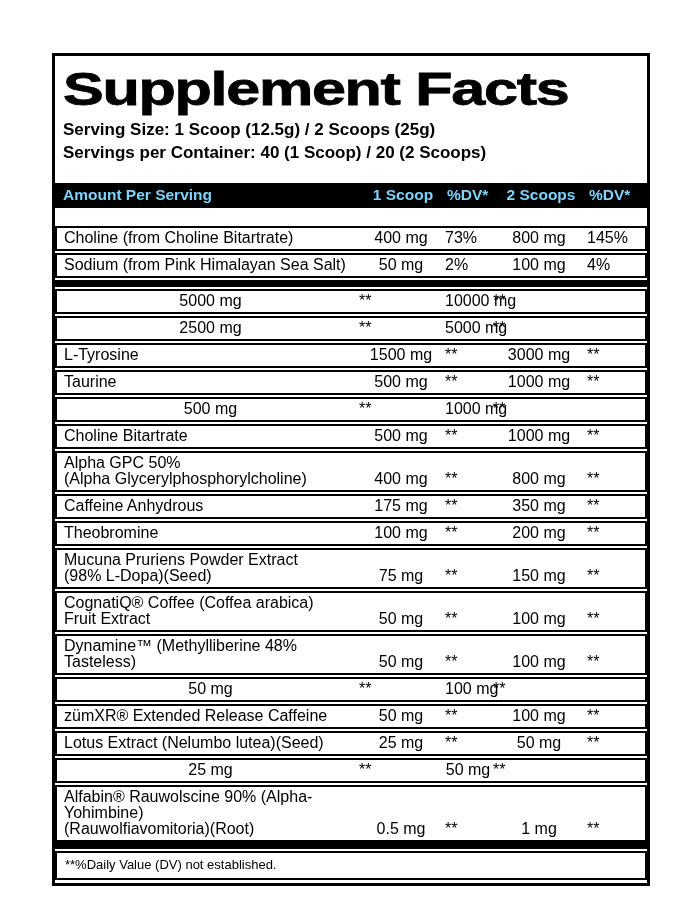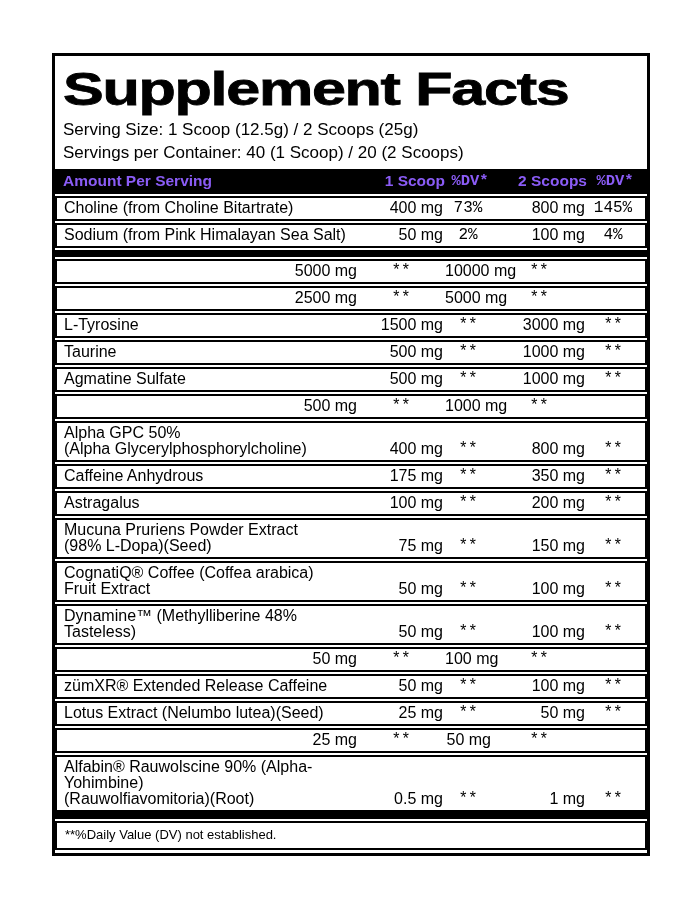--- a/index.html
+++ b/index.html
@@ -28,45 +28,45 @@
     transform: scaleX(1.30);
     transform-origin: left center;
     white-space: nowrap;
     -webkit-text-stroke: 0.8px #000;
   }
   .serving-line {
     font-size: 17px;
     line-height: 23px;
     margin-left: 8px;
   }
-  .serving-block { margin-bottom: 5px; }
+  .serving-block { margin-bottom: 19px; font-weight: bold; }
 
   .grid {
     display: grid;
     grid-template-columns: 1fr 84px 46px 92px 52px;
     align-items: end;
     column-gap: 2px;
   }
-  .col-amt { text-align: right; white-space: nowrap; }
-  .col-dv  { text-align: center; white-space: nowrap; font-family: Liberation Mono, monospace; }
+  .col-amt { text-align: center; white-space: nowrap; }
+  .col-dv  { white-space: nowrap; }
 
   .header-bar {
     background: #000;
-    color: #8b5cf6;
+    color: #7dd3fc;
     font-weight: bold;
     font-size: 15.5px;
     line-height: 18px;
     padding: 3px 6px 4px 8px;
   }
 
   .rows {
     display: flex;
     flex-direction: column;
     gap: 2px;
-    margin-top: 2px;
+    margin-top: 18px;
   }
   .row {
     border: 2px solid #000;
     background: #fff;
     font-size: 16px;
     line-height: 16px;
     padding: 2px 6px 3px 7px;
   }
   .ing { white-space: pre-line; }
   .thick-divider { height: 7px; background: #000; }
@@ -142,28 +142,28 @@
 
   <div class="row grid">
     <span class="ing">Taurine</span>
     <span class="col-amt">500 mg</span>
     <span class="col-dv">**</span>
     <span class="col-amt">1000 mg</span>
     <span class="col-dv">**</span>
   </div>
 
   <div class="row grid">
-    <span class="ing">Agmatine Sulfate</span>
     <span class="col-amt">500 mg</span>
     <span class="col-dv">**</span>
     <span class="col-amt">1000 mg</span>
     <span class="col-dv">**</span>
   </div>
 
   <div class="row grid">
+    <span class="ing">Choline Bitartrate</span>
     <span class="col-amt">500 mg</span>
     <span class="col-dv">**</span>
     <span class="col-amt">1000 mg</span>
     <span class="col-dv">**</span>
   </div>
 
   <div class="row grid">
     <span class="ing">Alpha GPC 50%
 (Alpha Glycerylphosphorylcholine)</span>
     <span class="col-amt">400 mg</span>
@@ -174,21 +174,21 @@
 
   <div class="row grid">
     <span class="ing">Caffeine Anhydrous</span>
     <span class="col-amt">175 mg</span>
     <span class="col-dv">**</span>
     <span class="col-amt">350 mg</span>
     <span class="col-dv">**</span>
   </div>
 
   <div class="row grid">
-    <span class="ing">Astragalus</span>
+    <span class="ing">Theobromine</span>
     <span class="col-amt">100 mg</span>
     <span class="col-dv">**</span>
     <span class="col-amt">200 mg</span>
     <span class="col-dv">**</span>
   </div>
 
   <div class="row grid">
     <span class="ing">Mucuna Pruriens Powder Extract
 (98% L-Dopa)(Seed)</span>
     <span class="col-amt">75 mg</span>

